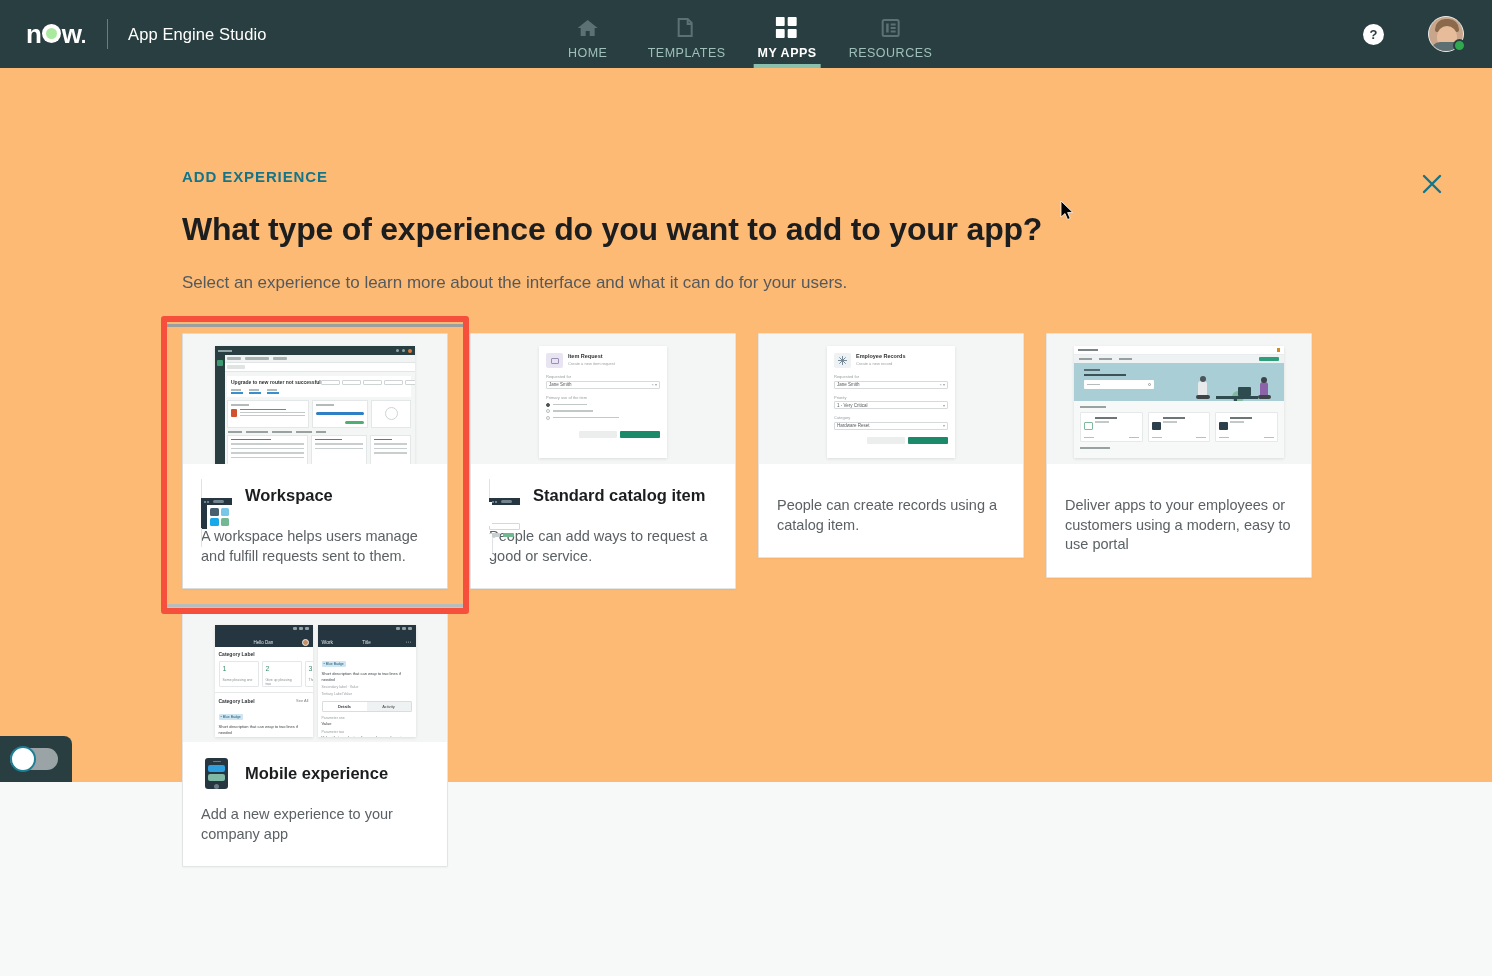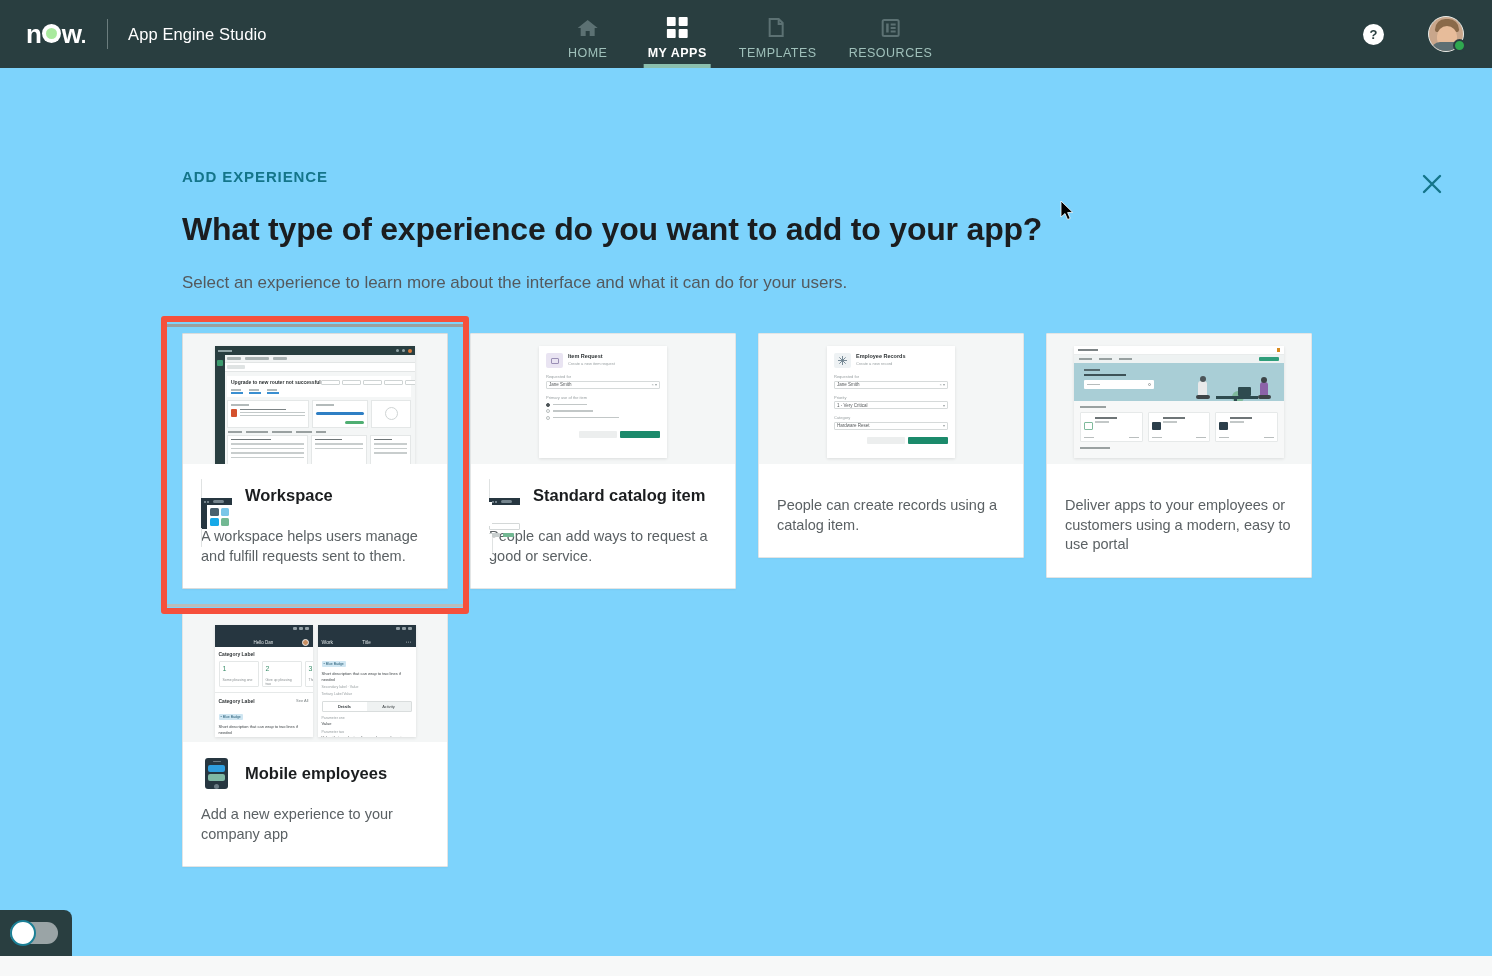--- a/index.html
+++ b/index.html
@@ -86,21 +86,21 @@
     position: absolute; bottom: 0; left: 2px; width: 32px; height: 9px;
     background: #5e6f73; border-radius: 9px 9px 0 0;
   }
   .status-dot {
     position: absolute; right: -2px; bottom: 0px;
     width: 13px; height: 13px; border-radius: 50%;
     background: #2fa84f; border: 2px solid #293e40;
   }
 
   
-  .page-body { position: relative; width: 100%; height: 888px; background: #7dd3fc; }
+  .page-body { position: relative; width: 100%; height: 714px; background: #fdba74; }
   .close-btn {
     position: absolute; top: 98px; right: 42px;
     width: 36px; height: 36px; cursor: pointer;
     display: flex; align-items: center; justify-content: center;
   }
   .content { padding: 0 0 0 182px; }
   .eyebrow {
     color: #14758a; font-size: 15px; font-weight: bold;
     letter-spacing: .9px; padding-top: 100px;
   }
@@ -368,39 +368,39 @@
 
   <div class="nav-tabs">
     <div class="nav-tab">
       <span class="nav-icon">
         <svg width="22" height="20" viewBox="0 0 22 20">
             <path d="M11 2 L21 10 h-3 v8 h-5 v-5 h-4 v5 H4 v-8 H1 Z" fill="#5c7173"></path>
           </svg>
       </span>
       <span class="nav-label">HOME</span>
     </div>
+    <div class="nav-tab">
+      <span class="nav-icon">
+        <svg width="22" height="22" viewBox="0 0 22 22">
+          <path d="M3 2 h9 l4 4 v13 H3 Z" fill="none" stroke="#5c7173" stroke-width="2"></path>
+          <path d="M12 2 v5 h4" fill="none" stroke="#5c7173" stroke-width="2"></path>
+        </svg>
+      </span>
+      <span class="nav-label">TEMPLATES</span>
+    </div>
     <div class="nav-tab active">
       <span class="nav-icon">
         <svg width="22" height="22" viewBox="0 0 22 22">
           <rect x="0" y="0" width="9" height="9" rx="1" fill="#ffffff"></rect>
           <rect x="12" y="0" width="9" height="9" rx="1" fill="#ffffff"></rect>
           <rect x="0" y="12" width="9" height="9" rx="1" fill="#ffffff"></rect>
           <rect x="12" y="12" width="9" height="9" rx="1" fill="#ffffff"></rect>
         </svg>
       </span>
       <span class="nav-label">MY APPS</span>
-    </div>
-    <div class="nav-tab">
-      <span class="nav-icon">
-        <svg width="22" height="22" viewBox="0 0 22 22">
-          <path d="M3 2 h9 l4 4 v13 H3 Z" fill="none" stroke="#5c7173" stroke-width="2"></path>
-          <path d="M12 2 v5 h4" fill="none" stroke="#5c7173" stroke-width="2"></path>
-        </svg>
-      </span>
-      <span class="nav-label">TEMPLATES</span>
     </div>
     <div class="nav-tab">
       <span class="nav-icon">
         <svg width="22" height="22" viewBox="0 0 22 22">
           <rect x="3" y="3" width="16" height="16" rx="1.5" fill="none" stroke="#5c7173" stroke-width="2"></rect>
           <rect x="6.5" y="6.5" width="2.5" height="9" fill="#5c7173"></rect>
           <rect x="11" y="6.5" width="5" height="2" fill="#5c7173"></rect>
           <rect x="11" y="10" width="5" height="2" fill="#5c7173"></rect>
           <rect x="11" y="13.5" width="5" height="2" fill="#5c7173"></rect>
         </svg>
@@ -812,21 +812,21 @@
           <div class="card-body">
             <div class="card-head">
               <span class="ico">
                 <span class="ico-phone">
                   <i class="ph-notch"></i>
                   <i class="ph-bub" style="background:#2f9ede"></i>
                   <i class="ph-bub" style="background:#7fb8a4"></i>
                   <i class="ph-home"></i>
                 </span>
               </span>
-              <span class="card-title">Mobile employees</span>
+              <span class="card-title">Mobile experience</span>
             </div>
             <div class="card-desc">Add a new experience to your company app</div>
           </div>
         </div>
       </div>
 
     </div>
   </div>
 
   <div class="bottom-toggle">

